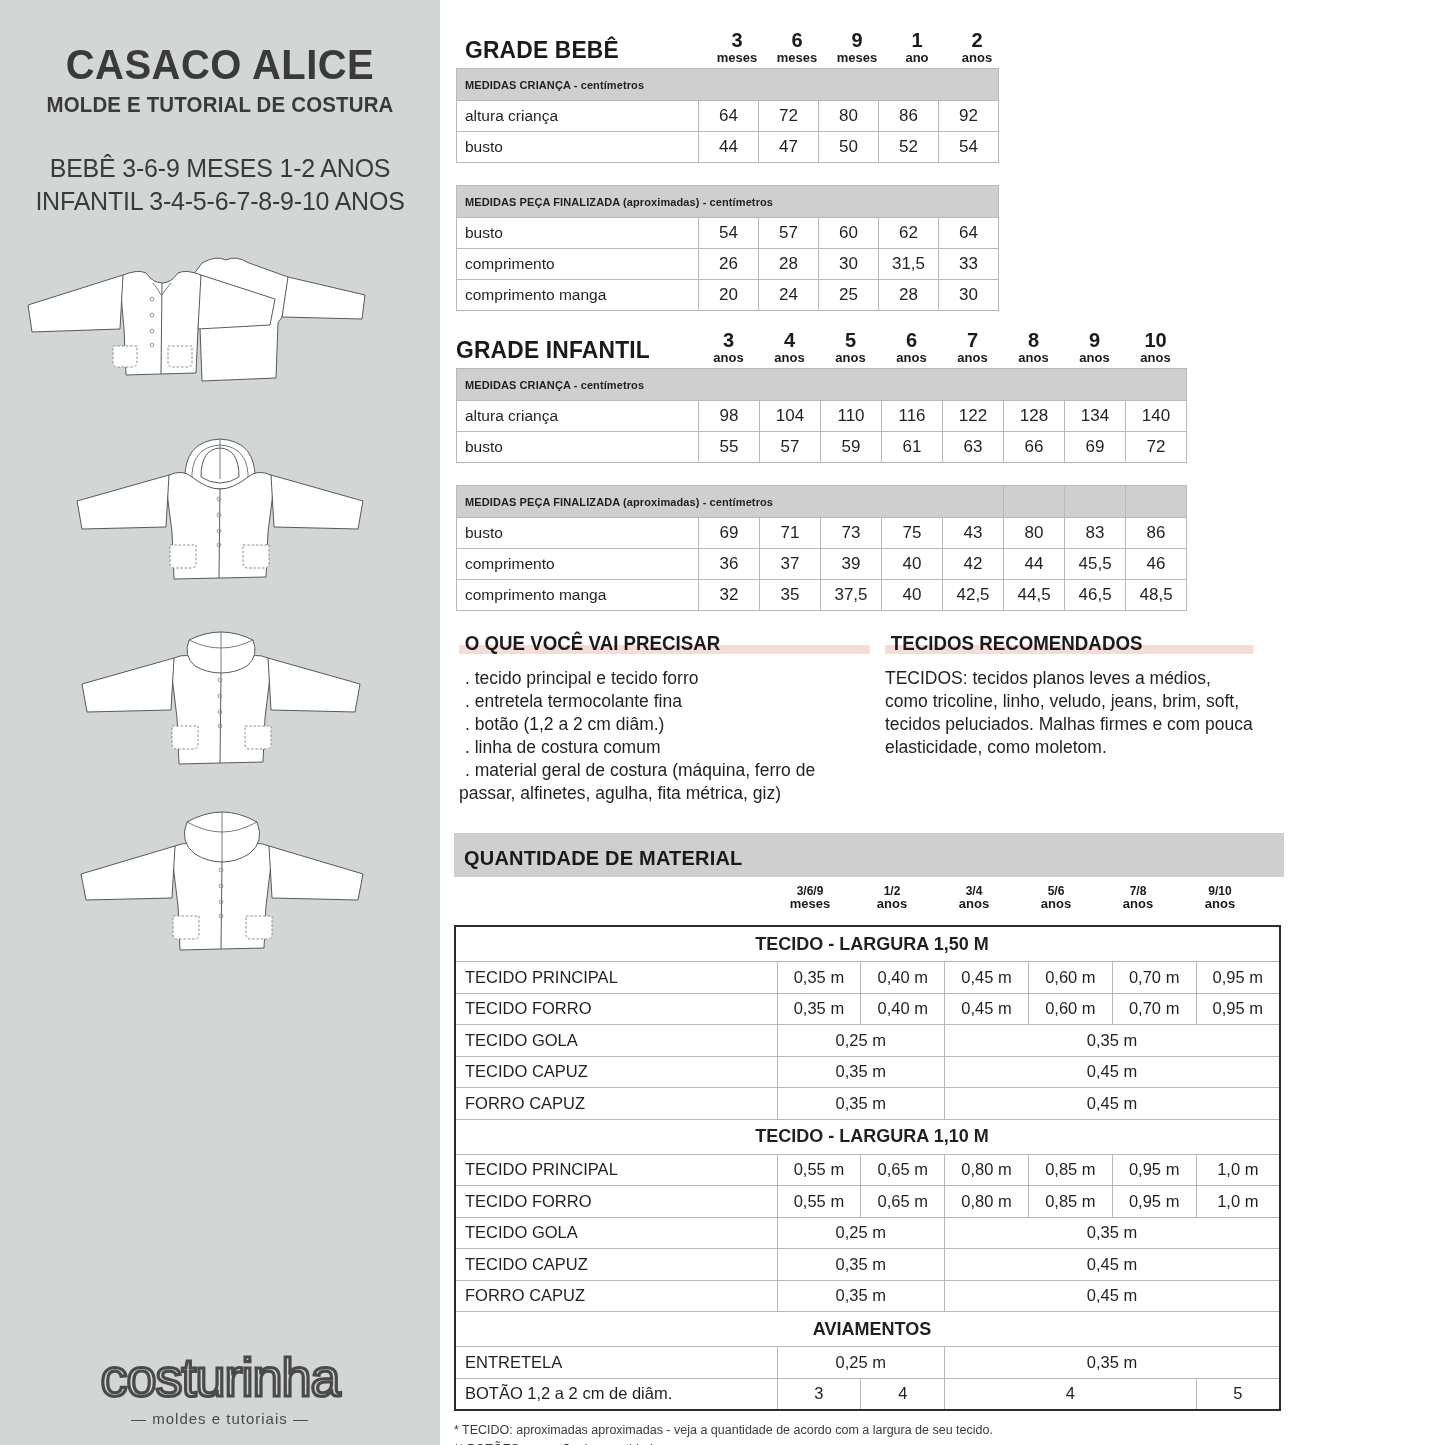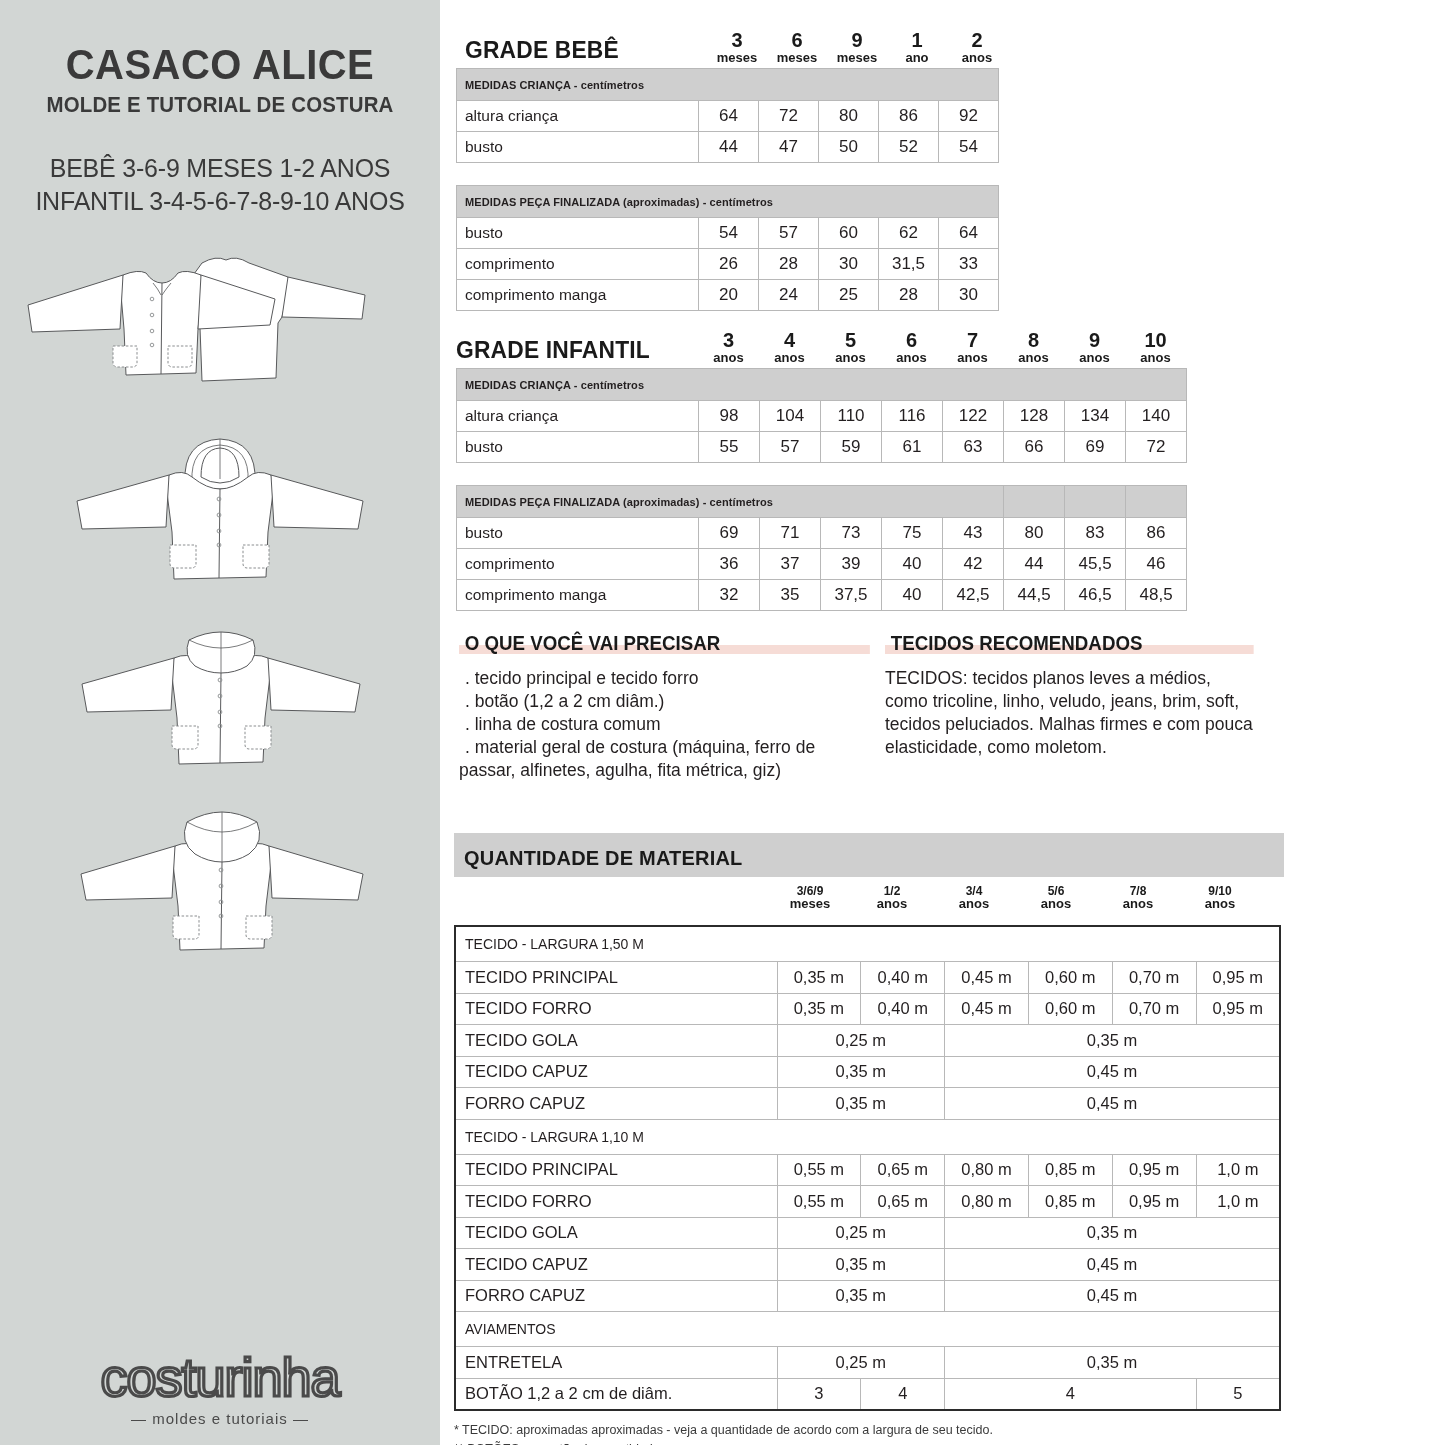--- a/index.html
+++ b/index.html
@@ -143,23 +143,24 @@
     border:1px solid #b8b8b8;
     height:30.5px;
     padding:0 0 0 9px;
     background:#fff;
     color:#231f20;
     vertical-align:middle;
     white-space:nowrap;
   }
   table.qgrid td.c{text-align:center;padding:0;}
   table.qgrid tr.grp td{
-    font-weight:normal;font-size:14px;
+    font-weight:bold;font-size:18px;
     border-left:none;border-right:none;
     height:34px;
+    text-align:center;
   }
   .qhdr{display:flex;}
   .qhdr .sizehdr .num{font-size:12px;}
   .qhdr .sizehdr .unit{font-size:13px;}
 
   .footnote{font-size:12.5px;color:#3a3a3a;line-height:1.55;}
 </style>
 </head>
 <body>
 
@@ -507,20 +508,21 @@
         </table>
     </div>
 
     <div style="position:absolute;left:19px;top:632px;width:390px;">
       <div class="sechead wide">
         <span class="bar"></span>
         <span class="txt">O QUE VOCÊ VAI PRECISAR</span>
       </div>
       <div class="bodytext" style="margin-top:12px;padding-left:6px;">
         <div class="item">. tecido principal e tecido forro</div>
+        <div class="item">. entretela termocolante fina</div>
         <div class="item">. botão (1,2 a 2 cm diâm.)</div>
         <div class="item">. linha de costura comum</div>
         <div class="item">. material geral de costura (máquina, ferro de</div>
         <div class="item" style="margin-left:-6px;">passar, alfinetes, agulha, fita métrica, giz)</div>
       </div>
     </div>
 
     <div style="position:absolute;left:445px;top:632px;width:400px;">
       <div class="sechead wide2">
         <span class="bar"></span>

